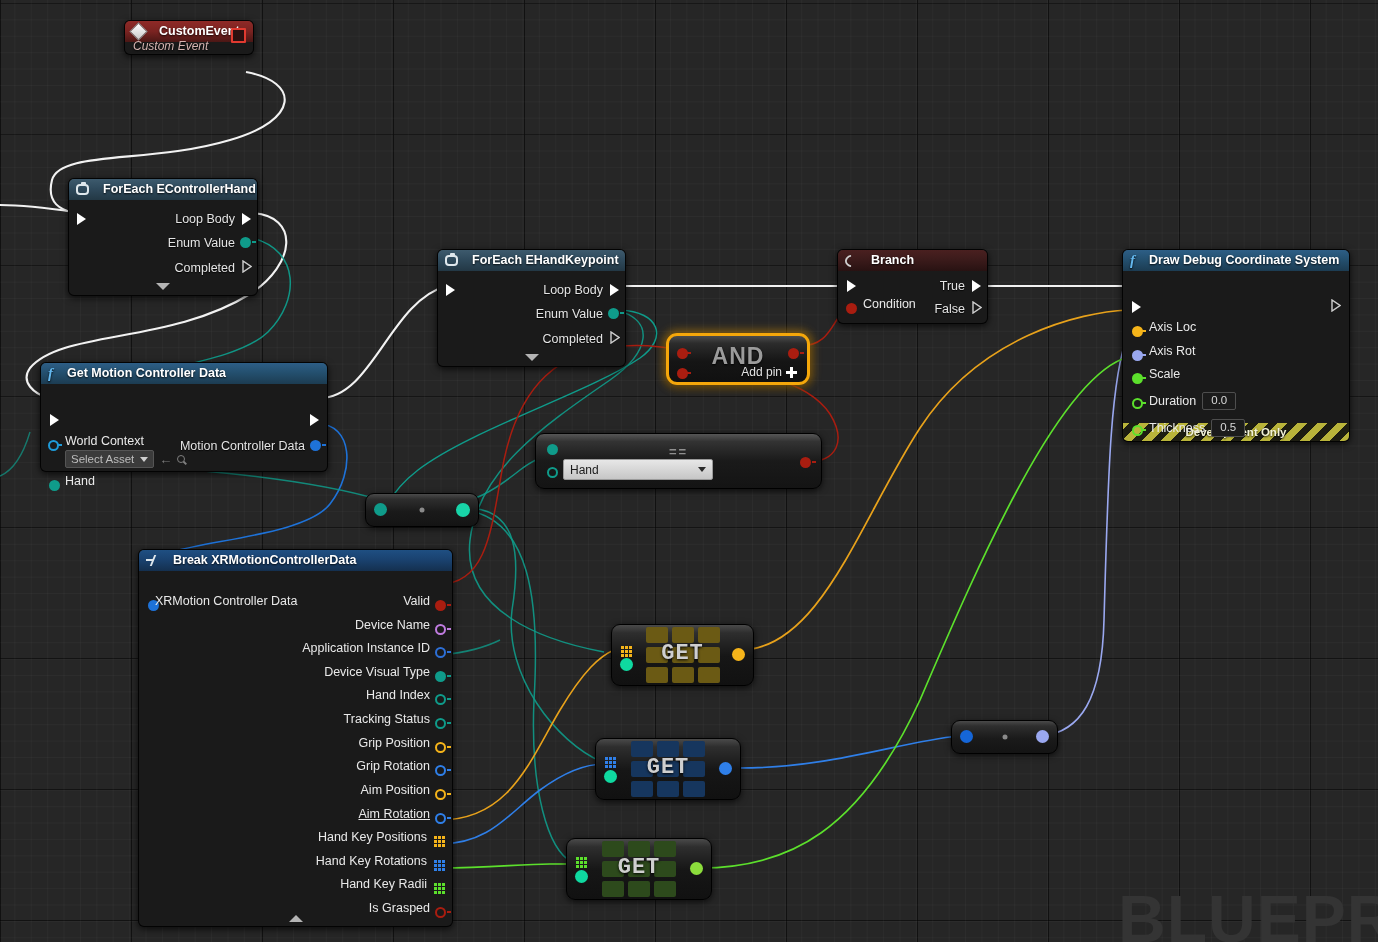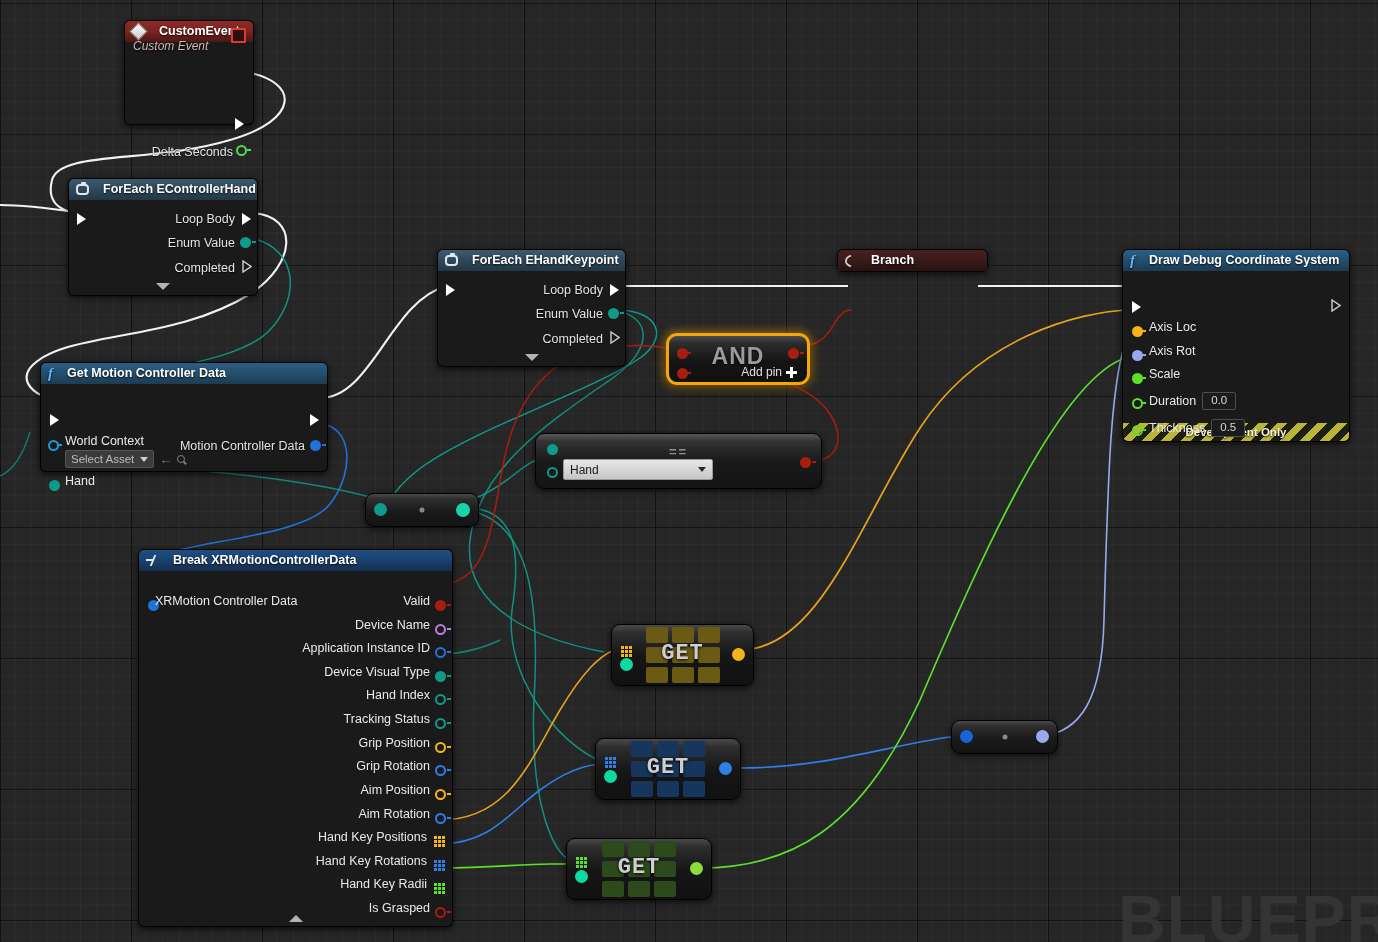--- a/index.html
+++ b/index.html
@@ -318,28 +318,20 @@
     <path d="M0,476 C14,470 24,452 30,432" stroke="#0f9b8a" stroke-width="1.4" fill="none" opacity="0.7"></path>
   </svg>
 
   <div class="node" id="node-customevent" style="left:124px;top:20px;width:130px;">
     <div class="hdr hdr-event">
       <span class="ce-diamond"></span>
       <span>CustomEvent</span>
       <span class="ce-square"></span>
     </div>
     <div class="hdr-sub">Custom Event</div>
-    <div class="body" style="height:70px;">
-      <div class="pin arrowhead" style="right:9px;top:64px;"></div>
-      <div class="row right" style="position:absolute;right:20px;top:86px;padding:0;">
-        <span class="lbl">Delta Seconds</span>
-      </div>
-      <div class="pin hollow" style="right:6px;top:91px;border-color:#4ddb4d;"></div>
-      <div class="nub" style="right:2px;top:95px;background:#4ddb4d;"></div>
-    </div>
   </div>
 
   <div class="node" id="node-foreach-hand" style="left:68px;top:178px;width:190px;">
     <div class="hdr hdr-macro">
       <span class="macro-icon"></span>
       <span>ForEach EControllerHand</span>
     </div>
     <div class="body" style="height:95px;">
       <div class="pin arrowhead" style="left:8px;top:13px;"></div>
 
@@ -455,20 +447,38 @@
     </div>
     <div class="pin dot" style="right:10px;top:23px;background:#a91d10;"></div>
     <div class="nub" style="right:5px;top:27px;background:#a91d10;"></div>
   </div>
 
   <div class="node" id="node-branch" style="left:837px;top:249px;width:151px;">
     <div class="hdr hdr-branch">
       <span class="branch-icon"></span>
       <span>Branch</span>
     </div>
+    <div class="body" style="height:52px;">
+      <div class="pin arrowhead" style="left:9px;top:9px;"></div>
+      <div class="row right" style="position:absolute;right:22px;top:3px;padding:0;">
+        <span class="lbl">True</span>
+      </div>
+      <div class="pin arrowhead" style="right:6px;top:9px;"></div>
+
+      <div class="pin dot" style="left:8px;top:32px;background:#a91d10;"></div>
+      <div style="position:absolute;left:25px;top:26px;">
+        <span class="lbl">Condition</span>
+      </div>
+      <div class="row right" style="position:absolute;right:22px;top:26px;padding:0;">
+        <span class="lbl">False</span>
+      </div>
+      <svg class="pin arrowline" style="right:5px;top:30px;" viewBox="0 0 10 13">
+        <path d="M1,1 L1,12 L9,6.5 Z" fill="none" stroke="#cfcfcf" stroke-width="1.4"></path>
+      </svg>
+    </div>
   </div>
 
   <div class="node" id="node-drawdebug" style="left:1122px;top:249px;width:228px;">
     <div class="hdr hdr-func">
       <span class="func-icon">f</span>
       <span>Draw Debug Coordinate System</span>
     </div>
     <div class="body" style="height:152px;">
       <div class="pin arrowhead" style="left:9px;top:30px;"></div>
       <svg class="pin arrowline" style="right:8px;top:28px;" viewBox="0 0 10 13">
@@ -551,21 +561,21 @@
       <div class="nub" style="right:1px;top:175px;background:#f5b41a;"></div>
 
       <div style="position:absolute;right:22px;top:188px;"><span class="lbl">Grip Rotation</span></div>
       <div class="pin hollow" style="right:6px;top:194px;border-color:#2f7fe8;"></div>
       <div class="nub" style="right:1px;top:198px;background:#2f7fe8;"></div>
 
       <div style="position:absolute;right:22px;top:212px;"><span class="lbl">Aim Position</span></div>
       <div class="pin hollow" style="right:6px;top:218px;border-color:#f5b41a;"></div>
       <div class="nub" style="right:1px;top:222px;background:#f5b41a;"></div>
 
-      <div style="position:absolute;right:22px;top:236px;"><span class="lbl">Aim Rotation</span></div>
+      <div style="position:absolute;right:22px;top:236px;text-decoration:underline;"><span class="lbl">Aim Rotation</span></div>
       <div class="pin hollow" style="right:6px;top:242px;border-color:#2f7fe8;"></div>
       <div class="nub" style="right:1px;top:246px;background:#2f7fe8;"></div>
 
       <div style="position:absolute;right:25px;top:259px;"><span class="lbl">Hand Key Positions</span></div>
       <div class="pin arr" style="right:7px;top:265px;">
         <i style="background:#f5b41a"></i>
           <i style="background:#f5b41a"></i>
           <i style="background:#f5b41a"></i>
         <i style="background:#f5b41a"></i>
           <i style="background:#f5b41a"></i>

